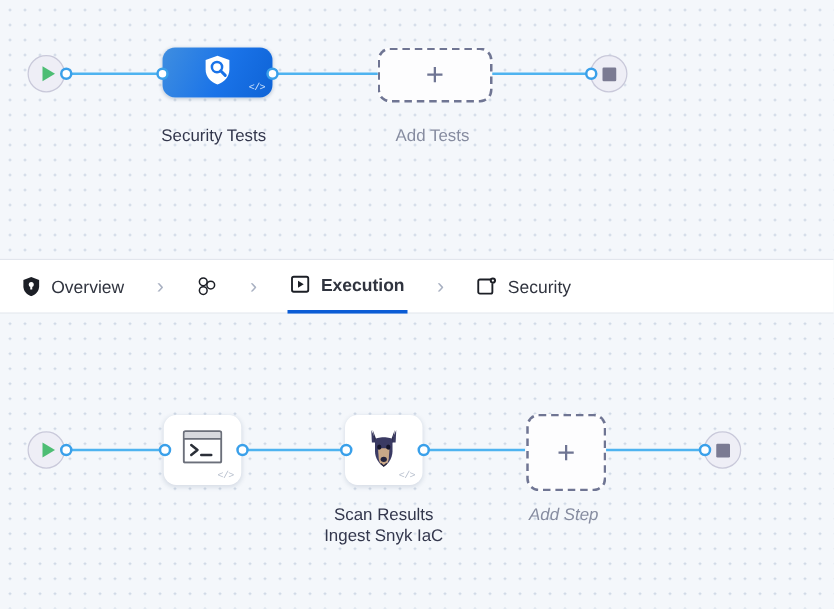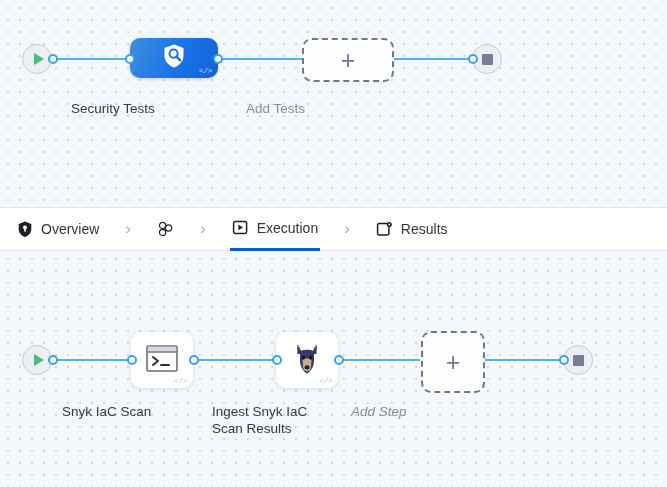--- a/index.html
+++ b/index.html
@@ -119,21 +119,21 @@
     align-items: center;
     justify-content: center;
     color: #6f7593;
     font-size: 25px;
     line-height: 1;
   }
 
   
   .caption {
     position: absolute;
-    text-align: left;
+    text-align: center;
     font-size: 13.5px;
     line-height: 17px;
     color: #33374d;
   }
   .caption.muted { color: #868ca0; }
 
   
   #tabbar {
     position: absolute;
     left: 0; top: 207px;
@@ -152,21 +152,21 @@
     gap: 8px;
     height: 43px;
     box-sizing: border-box;
     padding: 0 2px;
     color: #30343f;
     font-size: 14px;
     white-space: nowrap;
   }
   .tab .tab-label { color: #30343f; }
   .tab.active { border-bottom: 3px solid #0b5cd5; }
-  .tab.active .tab-label { font-weight: normal; }
+  .tab.active .tab-label { font-weight: bold; }
   .tab-sep {
     color: #a9b1c2;
     font-size: 17px;
     padding: 0 24px;
     display: flex;
     align-items: center;
   }
   .tab-ico {
     display: inline-flex;
     align-items: center;
@@ -252,21 +252,21 @@
     <span class="tab-sep">›</span>
 
     <div class="tab">
       <span class="tab-ico">
         <svg width="17" height="17" viewBox="0 0 17 17" aria-hidden="true">
           <path d="M11.6 2.6 H2.9 A1.3 1.3 0 0 0 1.6 3.9 V12.6 A1.3 1.3 0 0 0 2.9 13.9 H11.6 A1.3 1.3 0 0 0 12.9 12.6 V6.4" fill="none" stroke="#1c1f26" stroke-width="1.5" stroke-linecap="round"></path>
           <circle cx="13.3" cy="3.4" r="2.5" fill="#1c1f26"></circle>
           <circle cx="13.3" cy="3.4" r="0.9" fill="#ffffff"></circle>
         </svg>
       </span>
-      <span class="tab-label">Results</span>
+      <span class="tab-label">Security</span>
     </div>
   </div>
 
   <div id="canvas-bottom" class="canvas">
 
     <div class="edge" style="left:48px;  top:108px; width:82px;"></div>
     <div class="edge" style="left:195px; top:108px; width:84px;"></div>
     <div class="edge" style="left:340px; top:108px; width:80px;"></div>
     <div class="edge" style="left:483px; top:108px; width:87px;"></div>
 
@@ -282,21 +282,20 @@
           <rect x="1.8" y="1.8" width="28.4" height="5" fill="#d7d9de"></rect>
           <line x1="1" y1="7" x2="31" y2="7" stroke="#6b6f7a" stroke-width="1.4"></line>
           <polyline points="7,12 12,16 7,20" fill="none" stroke="#2b2f38" stroke-width="2" stroke-linecap="round" stroke-linejoin="round"></polyline>
           <line x1="15" y1="20" x2="23" y2="20" stroke="#2b2f38" stroke-width="2" stroke-linecap="round"></line>
         </svg>
       </span>
       <span class="code-badge on-white">&lt;/&gt;</span>
     </div>
     <div class="port" style="left:127px; top:104px;"></div>
     <div class="port" style="left:189px; top:104px;"></div>
-    <div class="caption" style="left:62px; top:152px; width:200px;">Snyk IaC Scan</div>
 
     <div class="step-node" style="left:276px; top:81px; width:62px; height:56px;">
       <span>
         <svg width="30" height="32" viewBox="0 0 30 32" aria-hidden="true">
           <path d="M5 2 L9.5 12 L5.5 12 Z" fill="#3b3b63"></path>
           <path d="M25 2 L20.5 12 L24.5 12 Z" fill="#3b3b63"></path>
           <path d="M6 1.5 L10 12 L8 12 Z" fill="#2b2b4d"></path>
           <path d="M24 1.5 L20 12 L22 12 Z" fill="#2b2b4d"></path>
           <path d="M8 10 C8 7 22 7 22 10 L22 19 C22 25 18 30 15 31 C12 30 8 25 8 19 Z" fill="#3a3a63"></path>
           <path d="M10.5 18 C10.5 16 19.5 16 19.5 18 L19 25 C18.5 28.5 16.5 30.6 15 31 C13.5 30.6 11.5 28.5 11 25 Z" fill="#c9a888"></path>
@@ -304,22 +303,22 @@
           <ellipse cx="18.6" cy="15.6" rx="1.7" ry="2.1" fill="#15152b"></ellipse>
           <ellipse cx="15" cy="25.4" rx="2.5" ry="2.1" fill="#23233d"></ellipse>
           <path d="M12.9 29 L15 30.8 L17.1 29" fill="none" stroke="#23233d" stroke-width="1.1" stroke-linecap="round"></path>
         </svg>
       </span>
       <span class="code-badge on-white">&lt;/&gt;</span>
     </div>
     <div class="port" style="left:272px; top:104px;"></div>
     <div class="port" style="left:334px; top:104px;"></div>
     <div class="caption" style="left:212px; top:152px; width:190px;">
+      <div>Scan Results</div>
       <div>Ingest Snyk IaC</div>
-      <div>Scan Results</div>
     </div>
 
     <div class="add-box" style="left:421px; top:80px; width:60px; height:58px;">
       <span>+</span>
     </div>
     <div class="caption muted" style="left:351px; top:152px; width:200px;font-style:italic;">Add Step</div>
 
     <div class="terminus" style="left:563px; top:94px;">
       <div class="stop-sq"></div>
     </div>

